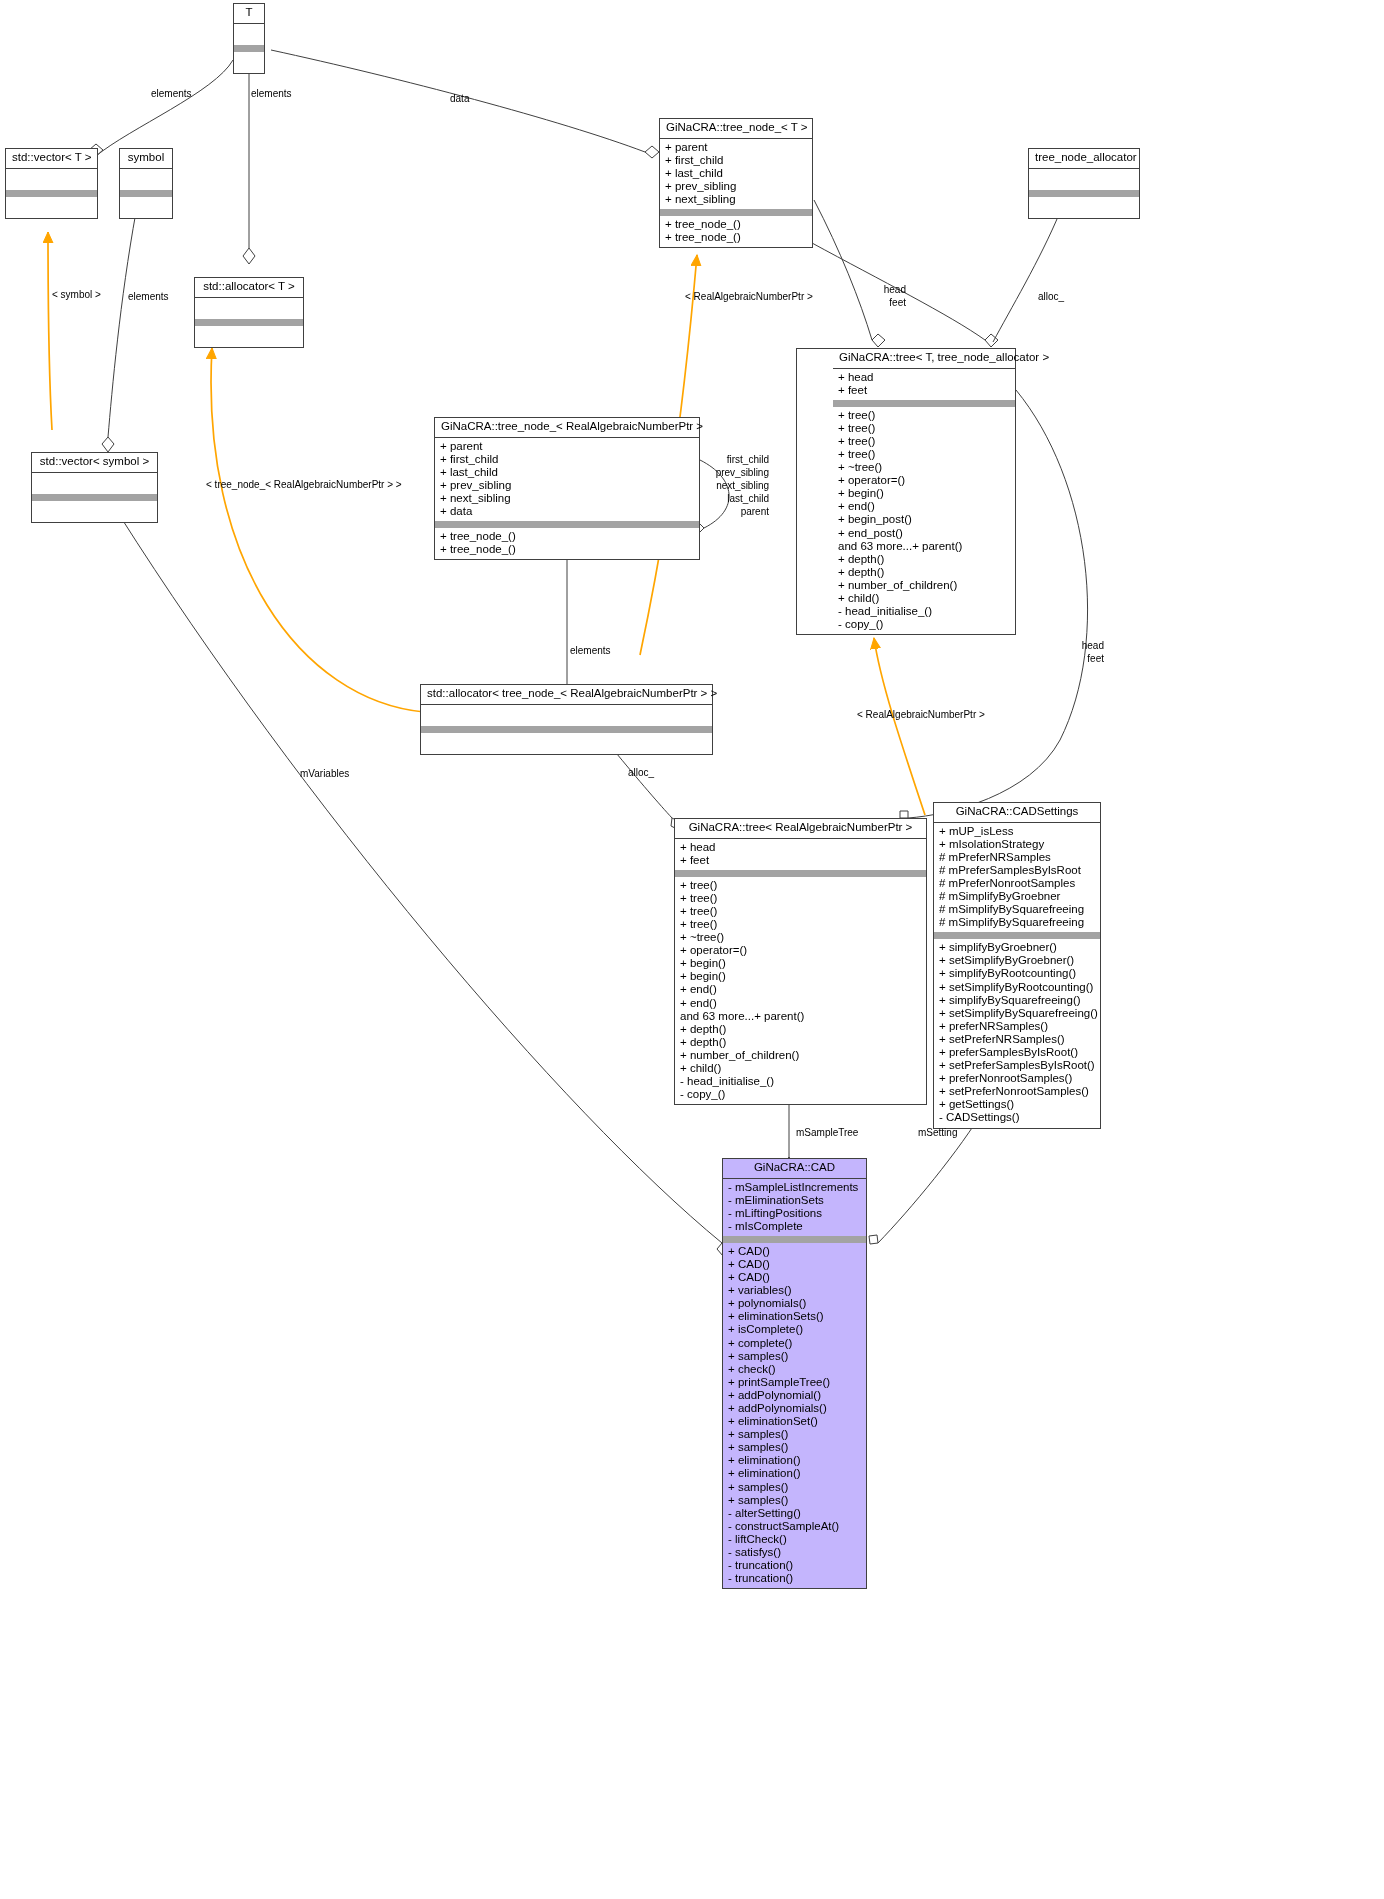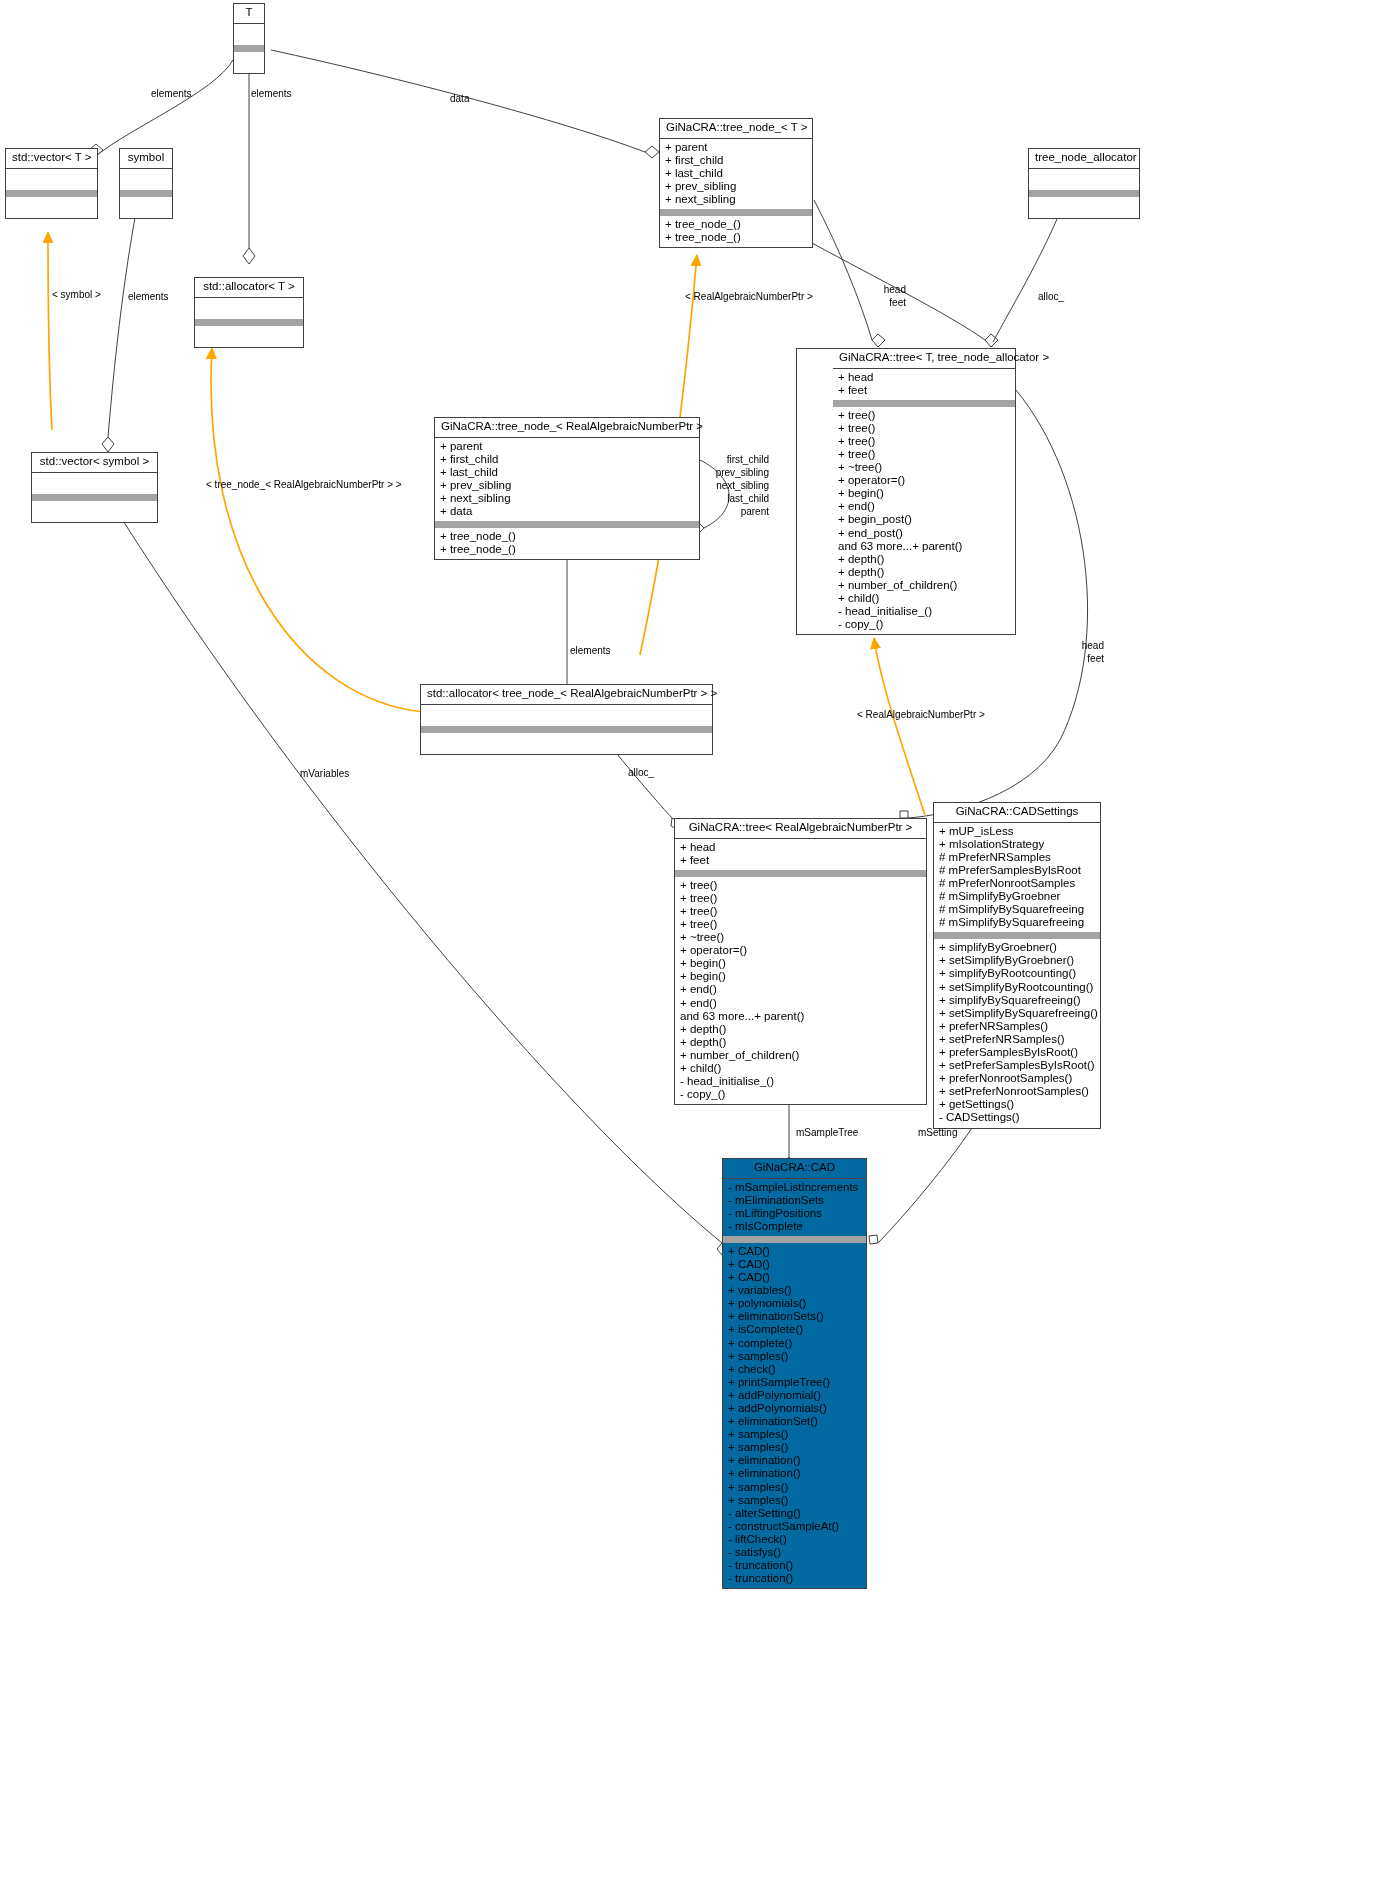--- a/index.html
+++ b/index.html
@@ -27,21 +27,21 @@
   .umlbox {
     position: absolute;
     box-sizing: border-box;
     border: 1px solid #404040;
     background: #ffffff;
     font-size: 11.5px;
     color: #000000;
     line-height: 1.0;
     z-index: 5;
   }
-  .umlbox.filled { background: #0369a1; }
+  .umlbox.filled { background: #c4b5fd; }
   .umlbox .title {
     text-align: center;
     padding: 3px 6px 4px 6px;
     border-bottom: 1px solid #404040;
     white-space: nowrap;
     font-size: 11.5px;
   }
   .umlbox .sect {
     border-bottom: 7px solid #a3a3a3;
     padding: 2px 5px 3px 5px;

